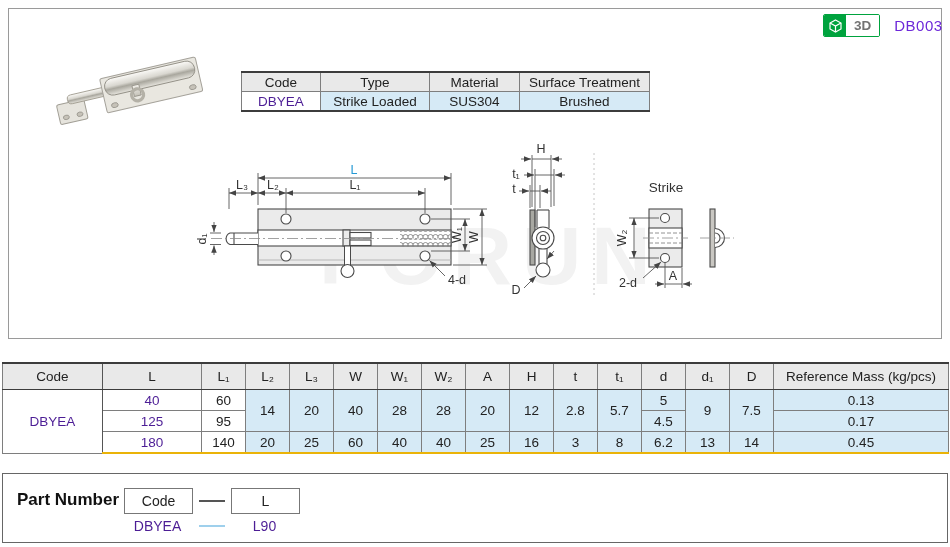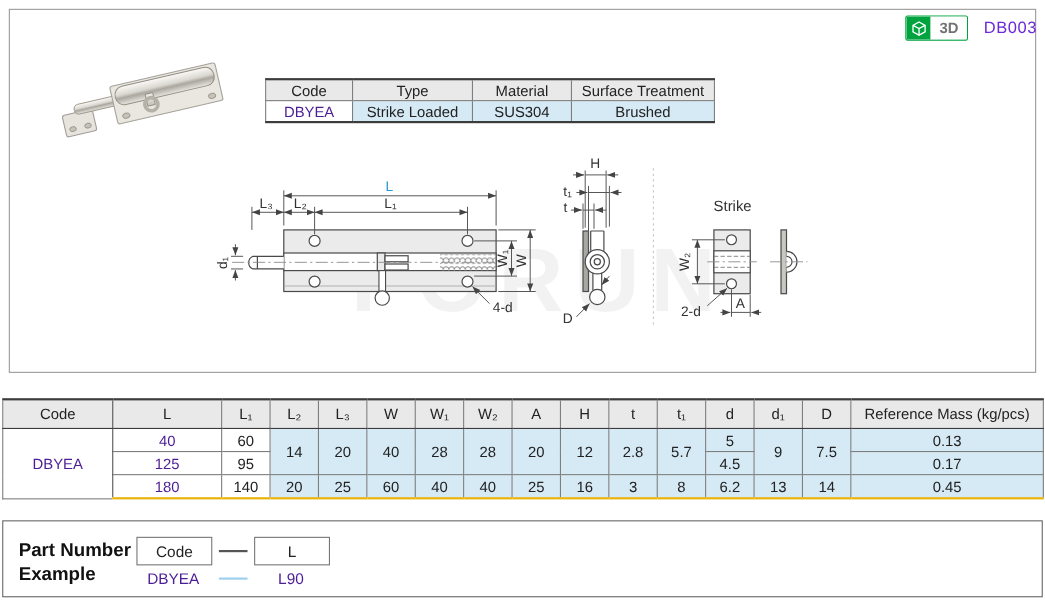--- a/index.html
+++ b/index.html
@@ -332,21 +332,20 @@
         <td class="bb">13</td>
         <td class="bb">14</td>
         <td class="bb">0.45</td>
       </tr>
     </tbody>
   </table>
 
   <div class="pne-box">
     <div class="pne-title">
       <div>Part Number</div>
-      <div>Example</div>
     </div>
     <div class="pne-cell" style="left:121px;top:14px;">Code</div>
     <div class="pne-dash" style="left:196px;top:26px;"></div>
     <div class="pne-cell" style="left:228px;top:14px;">L</div>
     <div class="pne-val c-blue" style="left:121px;top:44px;">DBYEA</div>
     <div class="pne-dash blue" style="left:196px;top:51px;"></div>
     <div class="pne-val c-blue" style="left:228px;top:44px;">L90</div>
   </div>
 
 </div>

